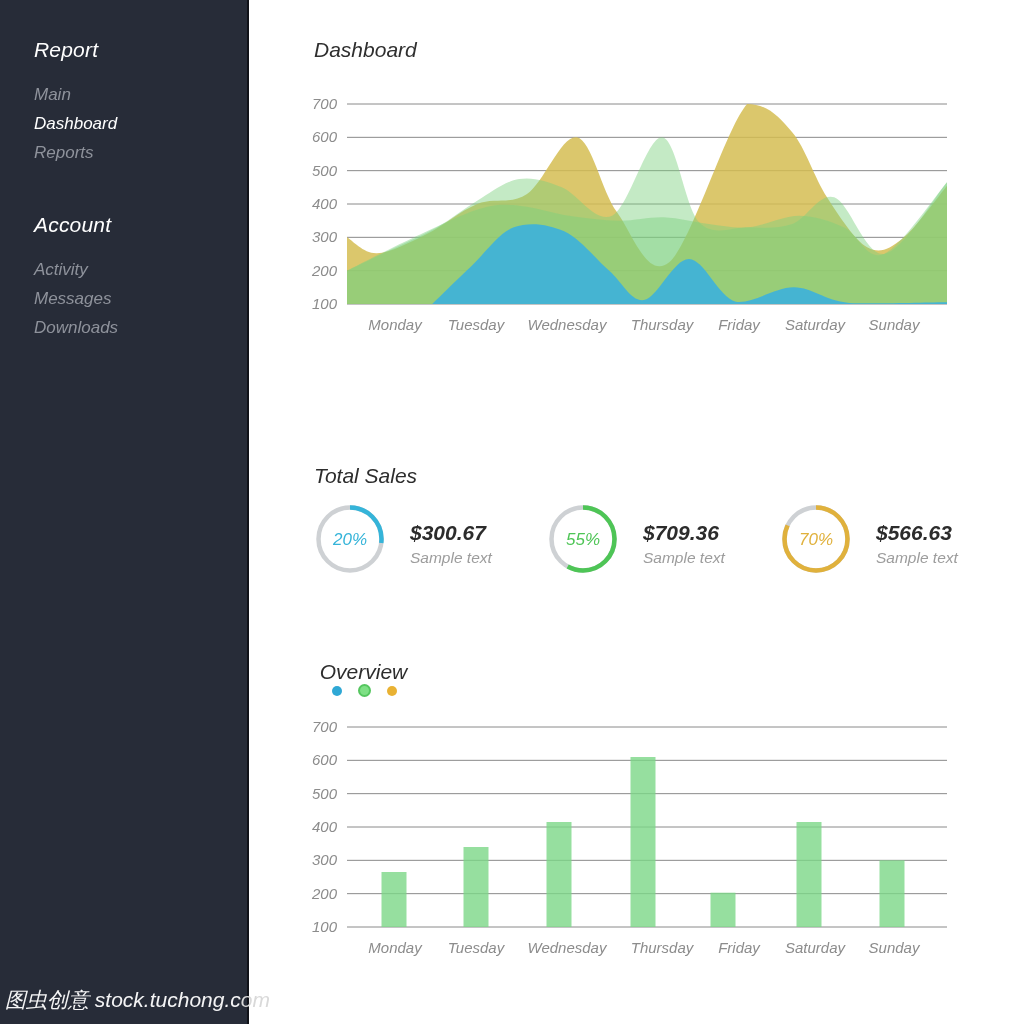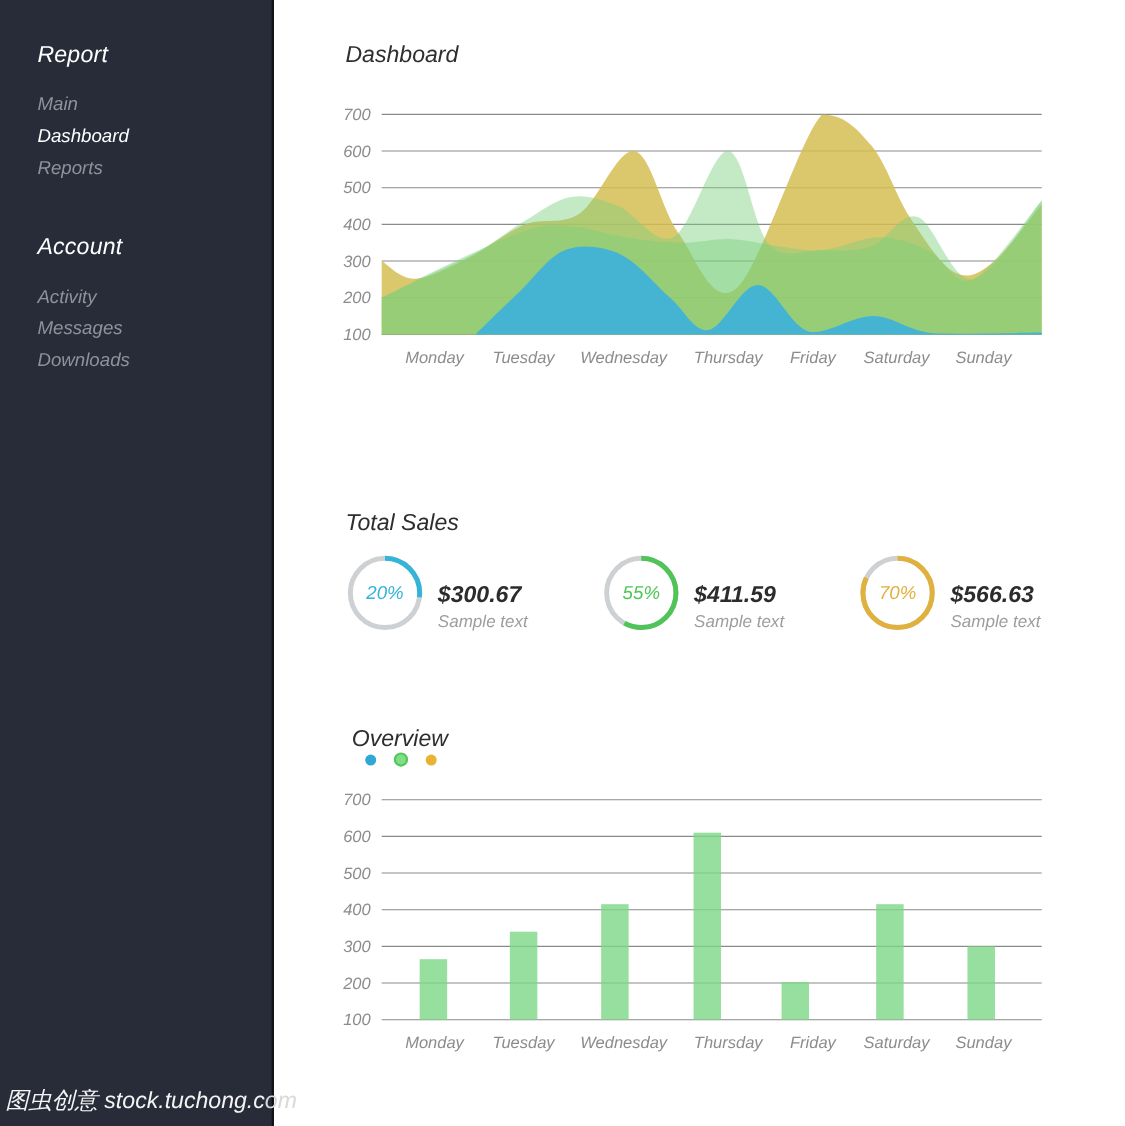--- a/index.html
+++ b/index.html
@@ -13,21 +13,21 @@
   .side-item{font-size:17px;color:#8e929b;line-height:29px;cursor:pointer;}
   .side-item.active{color:#ffffff;}
   
   .main{position:absolute;left:251px;top:0;right:0;bottom:0;background:#fff;}
   .page-title{position:absolute;left:63px;top:38px;font-size:21px;font-weight:500;color:#2f2f2f;margin:0;}
   .section-title{font-size:21px;font-weight:500;color:#2d2d2d;margin:0;}
   #area-chart{position:absolute;left:50px;top:88px;}
   #bar-chart{position:absolute;left:50px;top:711px;}
   .total-title{position:absolute;left:63px;top:464px;}
   .cards{position:absolute;left:63px;top:503px;display:flex;}
-  .card{width:233px;display:flex;align-items:flex-end;}
+  .card{width:233px;display:flex;align-items:center;gap:12px;}
   .card-text{margin-left:12px;padding-top:9px;}
   .card-amount{font-size:21px;font-weight:600;color:#2c2c2c;line-height:26px;}
   .card-sub{font-size:15.5px;color:#9d9d9d;margin-top:3px;}
   .overview-row{position:absolute;left:63px;top:660px;display:flex;align-items:center;flex-direction:column;}
   .legend-dots{display:flex;align-items:center;margin-left:18px;}
   .dot{border-radius:50%;margin-right:16px;box-sizing:border-box;}
   
   .watermark{position:absolute;left:5px;top:986px;font-size:21px;white-space:nowrap;z-index:5;}
   .wm-dark{color:rgba(255,255,255,0.95);}
   .wm-light{color:#d9d9d9;text-align:right;}
@@ -96,21 +96,21 @@
             <div class="card-sub">Sample text</div>
           </div>
         </div>
         <div class="card">
           <svg width="72" height="72" viewBox="0 0 72 72">
             <circle cx="36" cy="36" r="31.5" fill="none" stroke="#ced1d4" stroke-width="4.5"></circle>
             <circle cx="36" cy="36" r="31.5" fill="none" stroke="#4ec556" stroke-width="4.5" stroke-dasharray="114.8 197.9" transform="rotate(-90 36 36)"></circle>
             <text x="36" y="42" text-anchor="middle" font-size="17" fill="#4ec556">55%</text>
           </svg>
           <div class="card-text">
-            <div class="card-amount">$411.59</div>
+            <div class="card-amount">$709.36</div>
             <div class="card-sub">Sample text</div>
           </div>
         </div>
         <div class="card">
           <svg width="72" height="72" viewBox="0 0 72 72">
             <circle cx="36" cy="36" r="31.5" fill="none" stroke="#ced1d4" stroke-width="4.5"></circle>
             <circle cx="36" cy="36" r="31.5" fill="none" stroke="#e0b13c" stroke-width="4.5" stroke-dasharray="162.3 197.9" transform="rotate(-90 36 36)"></circle>
             <text x="36" y="42" text-anchor="middle" font-size="17" fill="#e0b13c">70%</text>
           </svg>
           <div class="card-text">

